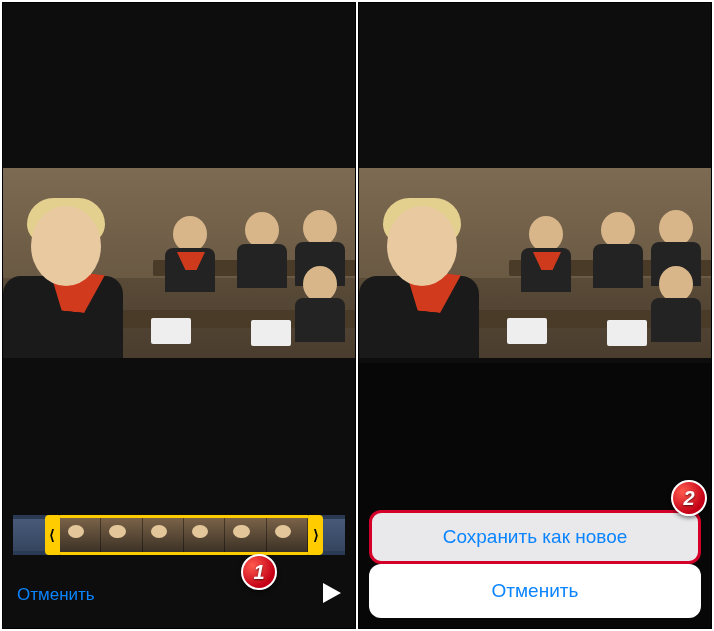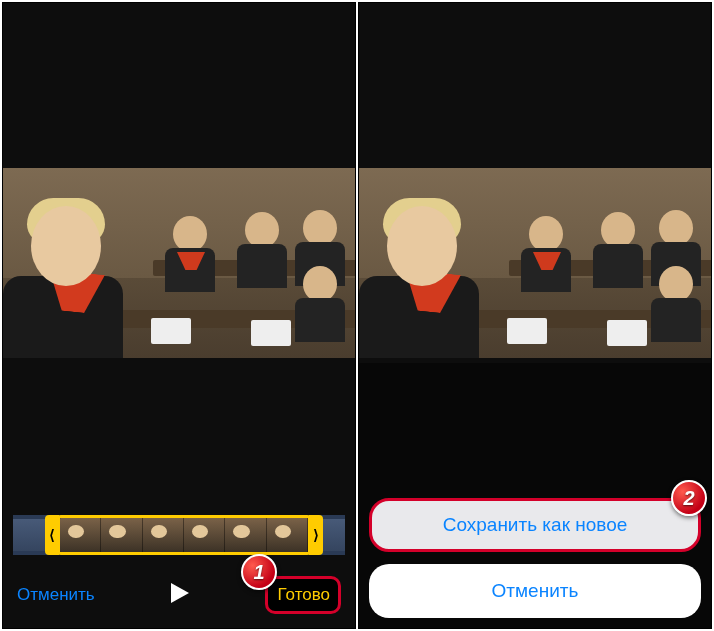--- a/index.html
+++ b/index.html
@@ -95,24 +95,24 @@
     background:#000;
   }
 
   
   .dimmer { position:absolute; left:0; right:0; top:360px; bottom:0;
             background:rgba(0,0,0,.45); }
   .sheet {
     position:absolute; left:10px; right:10px; bottom:10px;
   }
   .sheet-btn {
-    width:100%; height:54px; border-radius:20px;
+    width:100%; height:54px; border-radius:12px;
     background:#fff; color:#0a84ff; font-size:19px;
     display:flex; align-items:center; justify-content:center;
-    border:none; margin-top:12px;
+    border:none; margin-top:0;
   }
   .sheet-save {
     background:#e9e9ec;
     border:3px solid #d4002a;
   }
 
   
   .badge {
     position:absolute; width:36px; height:36px; border-radius:50%;
     background: radial-gradient(circle at 30% 30%, #ff5a4d, #c40016 70%);
@@ -180,21 +180,20 @@
       </div>
     </div>
 
     <div class="bottom-bar">
       <span class="link-txt">Отменить</span>
       <span class="play-icon">
         <svg viewBox="0 0 18 20">
             <polygon points="0,0 18,10 0,20" fill="#fff"></polygon>
           </svg>
       </span>
-      <span class="done-btn">Готово</span>
     </div>
 
     <div class="badge" style="bottom:38px; right:78px;">1</div>
   </div>
 
   <div class="panel panel-right">
 
     <div class="video-area">
       <div class="wall"></div>
         <div class="floor"></div>

